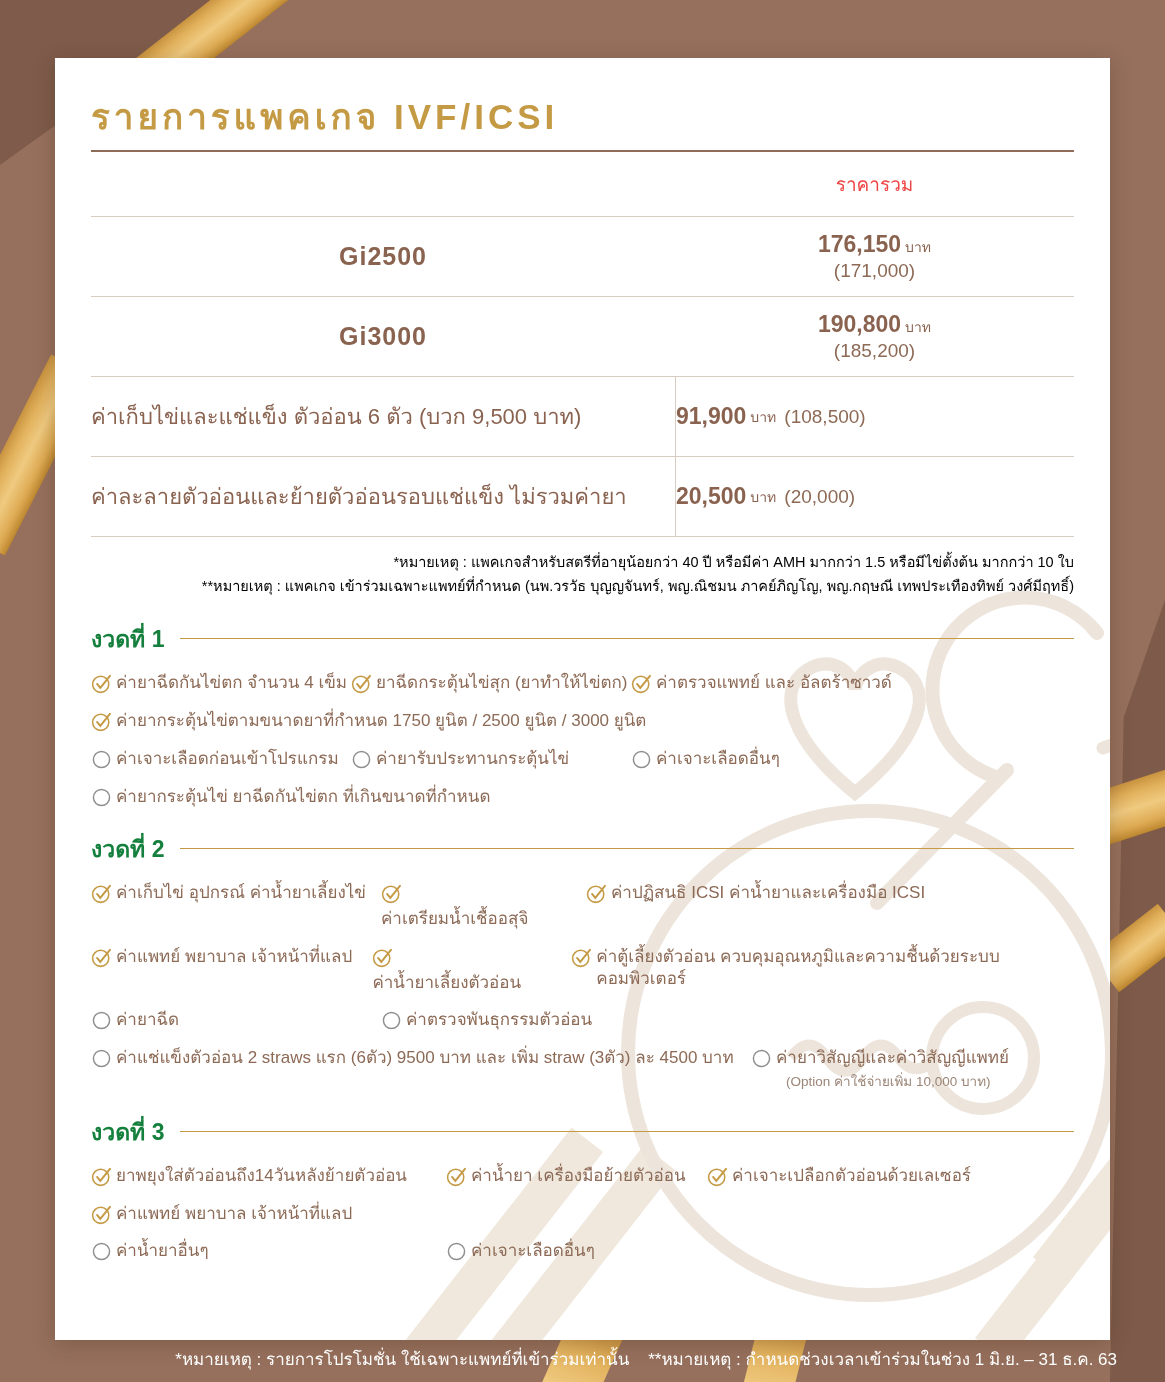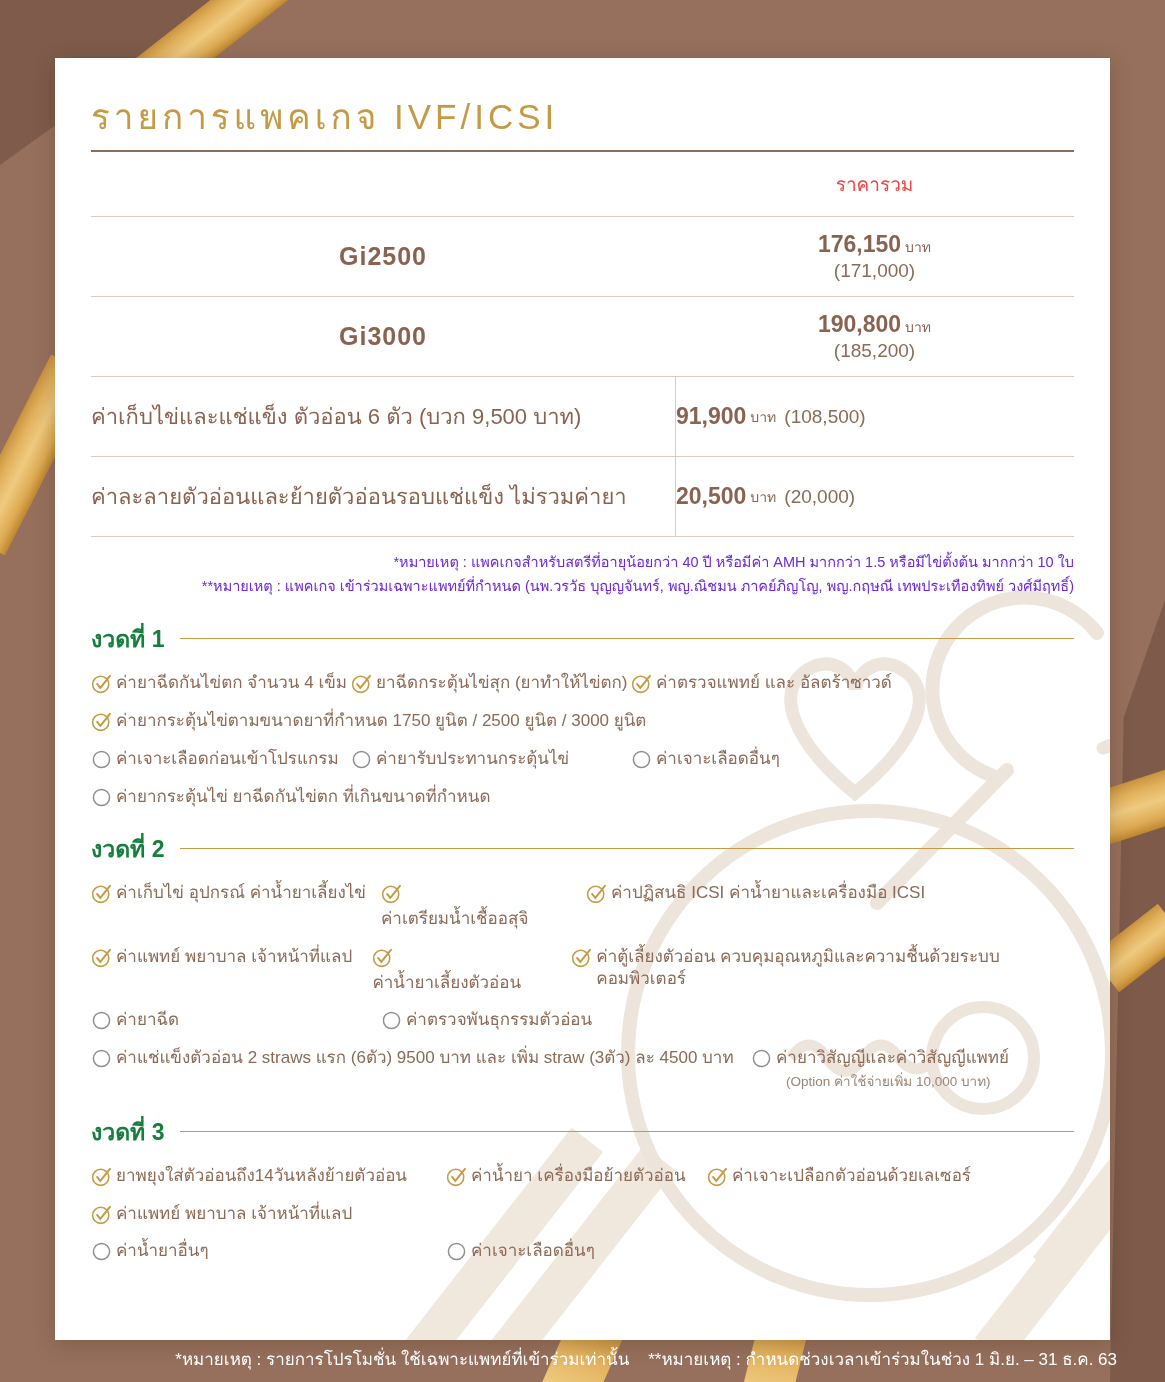--- a/index.html
+++ b/index.html
@@ -28,40 +28,40 @@
   .wm{position:absolute;left:0;top:0;width:1055px;height:1282px;z-index:0;pointer-events:none;}
   .stripe{position:absolute;background:#F0E8DD;z-index:0;}
   .st1{left:290px;top:1180px;width:300px;height:40px;transform:rotate(-52deg);}
   .st2{left:362px;top:1198px;width:300px;height:40px;transform:rotate(-52deg);}
   .st3{left:880px;top:1158px;width:290px;height:40px;transform:rotate(-52deg);}
   .st4{left:930px;top:1086px;width:280px;height:15px;transform:rotate(-52deg);}
 
   .content{position:relative;z-index:1;padding:0 36px;}
 
   
-  .page-title{margin-top:34px;font-size:35px;line-height:50px;font-weight:normal;
+  .page-title{margin-top:34px;font-size:35px;line-height:50px;font-weight:bold;
     color:#C59A45;letter-spacing:4px;}
   .title-rule{border:none;border-top:2px solid #8D6C58;margin:8px 0 0 0;}
 
   
   .t-head{display:flex;height:64px;align-items:center;border-bottom:1px solid #D9CCC0;}
   .t-row{display:flex;height:79px;align-items:center;border-bottom:1px solid #D9CCC0;}
   .c1{width:584px;}
   .c2{flex:1;text-align:center;}
   .head-label{color:#ef4444;font-size:19px;}
   .pkg{font-size:25px;font-weight:bold;color:#8A6350;text-align:center;letter-spacing:1px;}
   .pbig{font-size:23px;font-weight:bold;color:#8A6350;}
   .punit{font-size:14px;color:#8A6350;margin-left:4px;}
   .pold{font-size:19px;color:#8C6A56;margin-top:2px;}
   .pold-inline{font-size:19px;color:#8C6A56;margin-left:8px;}
   .xrow .c1{font-size:22px;color:#8A6350;}
   .xrow .c2{border-left:1px solid #D9CCC0;height:100%;display:flex;align-items:center;justify-content:flex-start;}
 
   
-  .tbl-notes{margin-top:14px;text-align:right;font-size:14.5px;color:#6d28d9;line-height:1.65;}
+  .tbl-notes{margin-top:14px;text-align:right;font-size:14.5px;color:#000000;line-height:1.65;}
 
   
   .section{margin-top:22px;}
   .sec-head{display:flex;align-items:center;gap:16px;}
   .sec-title{font-size:23px;font-weight:bold;color:#15803d;white-space:nowrap;}
   .sec-rule{flex:1;border-top:1px solid #C59A45;}
   .item-row{display:flex;margin-top:15px;align-items:flex-start;}
   .item{display:flex;align-items:flex-start;gap:4px;font-size:17px;color:#8C6A56;line-height:1.35;}
   .item .ci{width:21px;height:21px;flex:none;margin-top:1px;}
   .item .ci svg{width:21px;height:21px;overflow:visible;display:block;}

